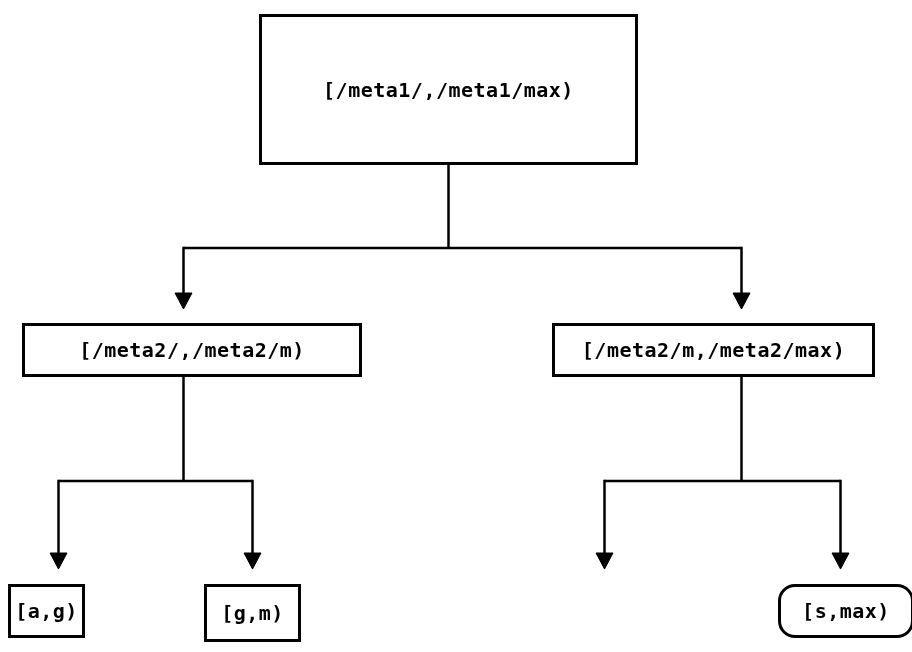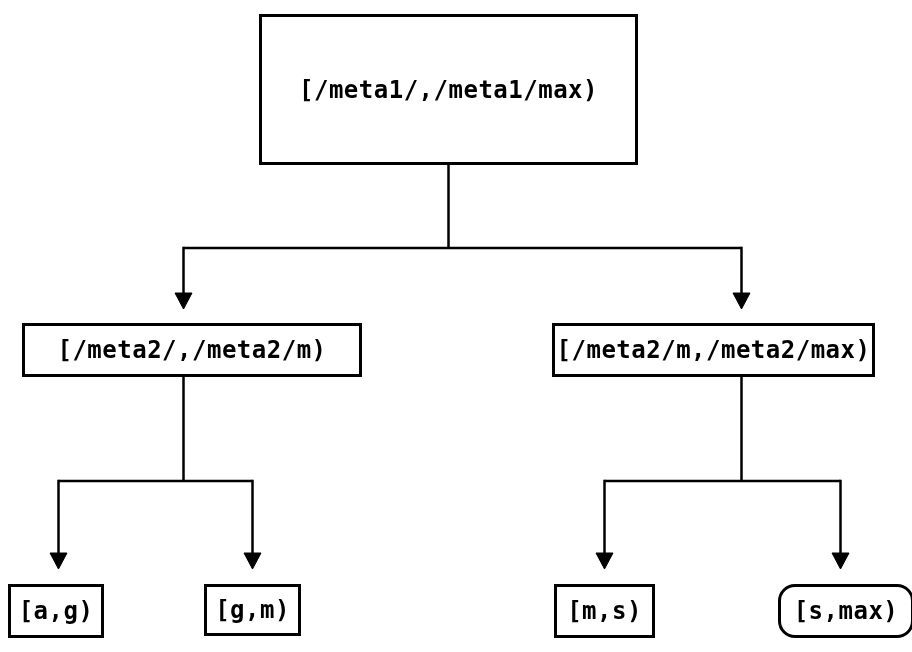--- a/index.html
+++ b/index.html
@@ -33,31 +33,31 @@
   .node {
     position: absolute;
     box-sizing: border-box;
     border: 3px solid #000000;
     background: #ffffff;
     display: flex;
     align-items: center;
     justify-content: center;
   }
   .node-label {
-    font-size: 24px;
+    font-size: 20px;
     font-weight: bold;
     color: #000000;
     white-space: nowrap;
     letter-spacing: 0.5px;
   }
   .node-root       { left: 259px; top: 14px;  width: 379px; height: 151px; }
   .node-meta2-left { left: 22px;  top: 323px; width: 340px; height: 54px; }
   .node-meta2-right{ left: 552px; top: 323px; width: 323px; height: 54px; }
-  .node-leaf-ag    { left: 8px;   top: 584px; width: 96px; height: 54px; }
-  .node-leaf-gm    { left: 204px; top: 584px; width: 97px;  height: 52px; }
+  .node-leaf-ag    { left: 8px;   top: 584px; width: 77px; height: 54px; }
+  .node-leaf-gm    { left: 204px; top: 584px; width: 97px;  height: 58px; }
   .node-leaf-ms    { left: 554px; top: 584px; width: 101px; height: 54px; }
   .node-leaf-smax  { left: 778px; top: 584px; width: 136px; height: 54px; border-radius: 17px; }
 </style>
 </head>
 <body>
 
 <div class="canvas">
 
   <svg class="edges-svg" viewBox="0 0 912 652" xmlns="http://www.w3.org/2000/svg">
 
@@ -102,21 +102,18 @@
   </div>
 
   <div class="node node-leaf-ag">
     <span class="node-label">[a,g)</span>
   </div>
 
   <div class="node node-leaf-gm">
     <span class="node-label">[g,m)</span>
   </div>
 
-  <div class="node node-leaf-ms">
-    <span class="node-label">[m,s)</span>
-  </div>
 
   <div class="node node-leaf-smax">
     <span class="node-label">[s,max)</span>
   </div>
 
 </div>
 
 </body></html>

